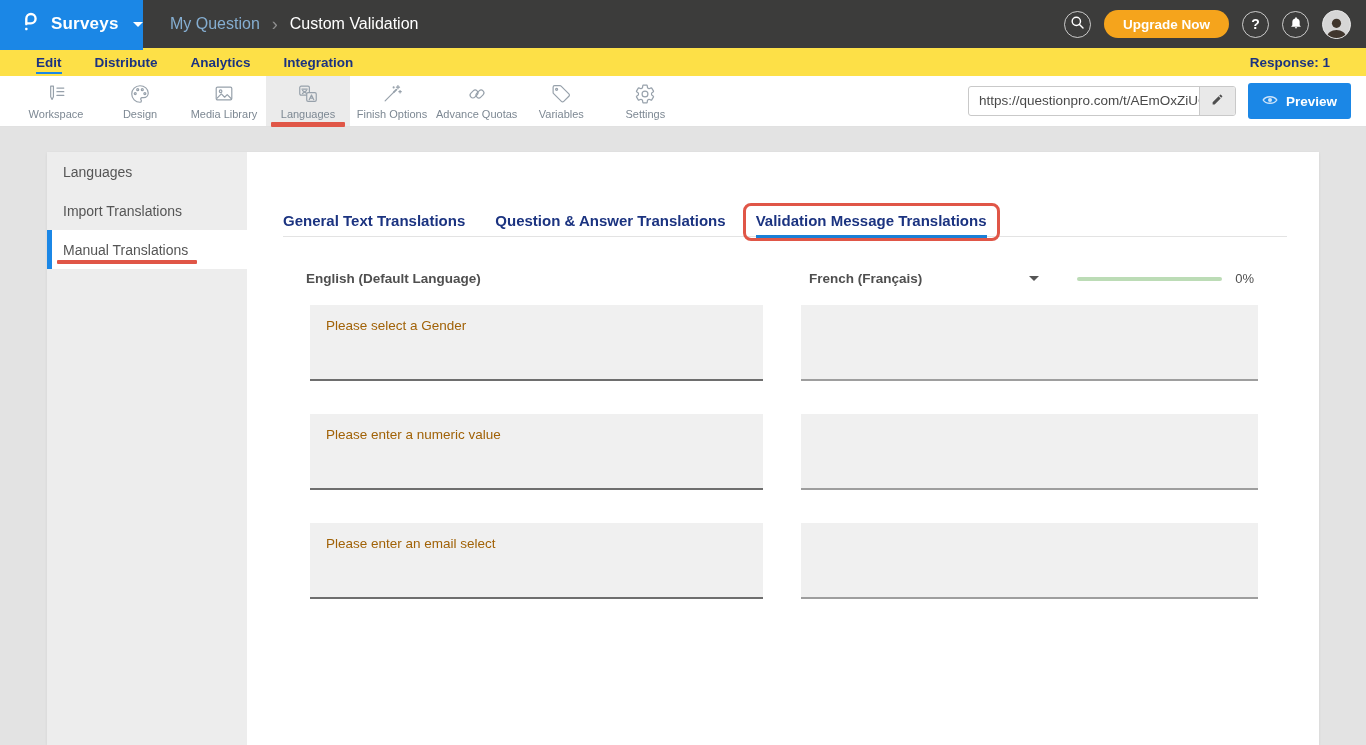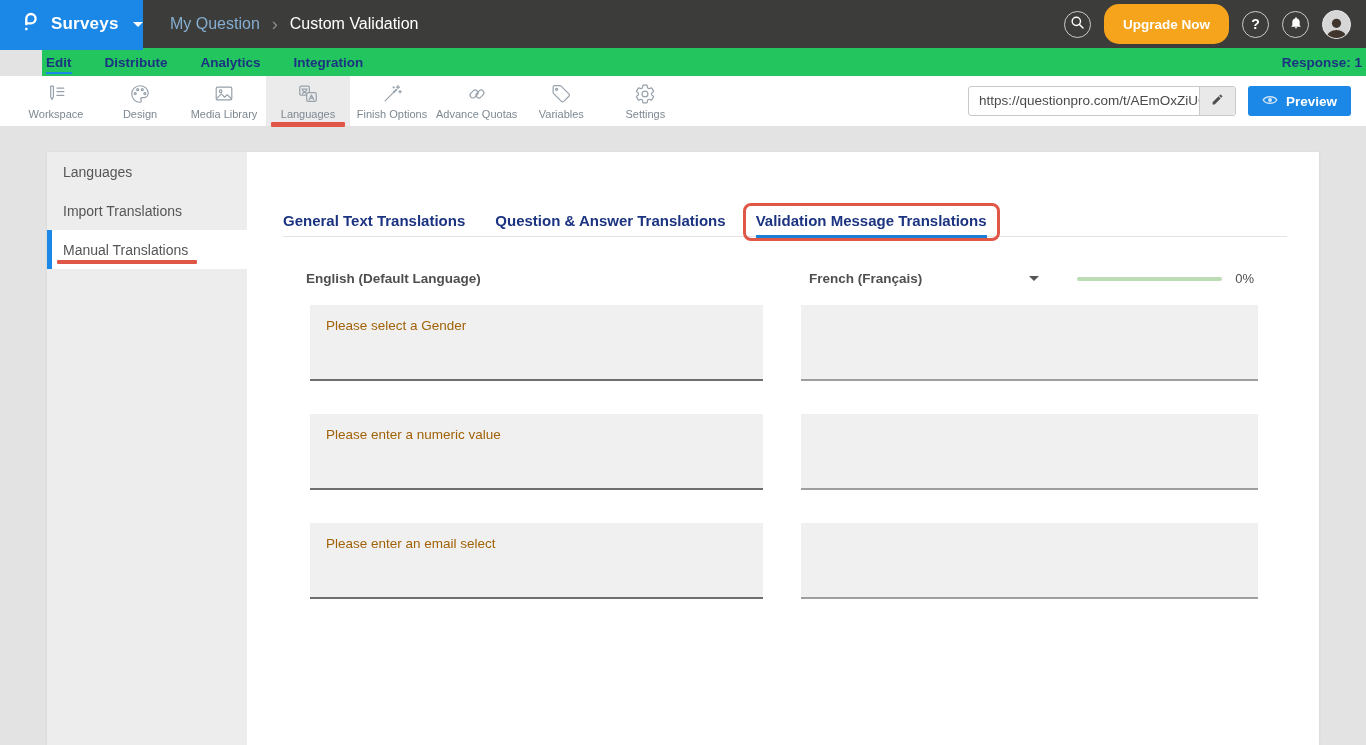--- a/index.html
+++ b/index.html
@@ -15,47 +15,47 @@
     border-top:5px solid #fff; margin-left:4px; }
   .breadcrumb { display:flex; align-items:center; gap:12px; margin-left:27px; font-size:16px; }
   .bc-parent { color:#85aed1; cursor:pointer; }
   .bc-sep { color:#8f8f8f; font-size:18px; line-height:1; }
   .bc-current { color:#fff; }
   .top-right { margin-left:auto; display:flex; align-items:center; gap:13px; padding-right:15px; }
   .circle-btn { width:27px; height:27px; border:1.5px solid rgba(255,255,255,.72); border-radius:50%;
     display:flex; align-items:center; justify-content:center; color:#fff; cursor:pointer;
     font-size:14px; font-weight:bold; }
   .upgrade-btn { background:#f5a41c; color:#fff; font-weight:bold; font-size:13.5px;
-    height:40px; padding:0 19px; border-radius:15px; display:flex; align-items:center; cursor:pointer; }
+    height:28px; padding:0 19px; border-radius:15px; display:flex; align-items:center; cursor:pointer; }
   .avatar { width:29px; height:29px; border-radius:50%; background:#d6d6d6; overflow:hidden;
     border:1.5px solid #e8e8e8; cursor:pointer; display:flex; align-items:flex-end; justify-content:center; }
 
   
-  .navrow { height:28px; background:#22c55e; display:flex; align-items:center; padding:0 4px; gap:33px;margin-left:42px; }
+  .navrow { height:28px; background:#fde047; display:flex; align-items:center; padding:0 36px; gap:33px; }
   .navtab { font-size:13.5px; font-weight:600; color:#1b3380; cursor:pointer; }
   .navtab.active span { border-bottom:2px solid #1b87e6; padding-bottom:2px; }
   .response { margin-left:auto; font-size:13.5px; font-weight:600; color:#1b3380; }
 
   
   .toolbar { height:51px; background:#fff; border-bottom:1px solid #e1e1e1; display:flex;
     align-items:stretch; padding-left:14px; }
   .tool { min-width:84px; padding:0 2px; display:flex; flex-direction:column; align-items:center;
     justify-content:center; gap:3px; cursor:pointer; position:relative; }
   .tool svg { display:block; }
   .tool-label { font-size:11px; color:#7d8893; white-space:nowrap; }
   .tool.active { background:#ebebeb; }
   .annot-bar { position:absolute; bottom:-1px; left:50%; transform:translateX(-50%);
     width:74px; height:5px; background:#e05647; border-radius:1px; }
   .tb-right { margin-left:auto; display:flex; align-items:center; gap:12px; padding-right:15px; }
   .url-box { display:flex; height:30px; border:1px solid #c9c9c9; border-radius:3px; overflow:hidden; background:#fff; }
   .url-text { width:230px; padding:0 10px; font-size:13.5px; color:#4a4a4a; line-height:28px;
     white-space:nowrap; overflow:hidden; }
   .url-edit { width:36px; background:#e9e9e9; border-left:1px solid #c9c9c9; display:flex;
     align-items:center; justify-content:center; cursor:pointer; }
-  .preview-btn { background:#1b87e6; color:#fff; height:30px; border-radius:3px; padding:0 14px;
+  .preview-btn { background:#1b87e6; color:#fff; height:36px; border-radius:3px; padding:0 14px;
     display:flex; align-items:center; gap:8px; font-size:13.5px; font-weight:600; cursor:pointer; }
 
   
   .main { position:relative; height:618px; background:#e3e3e3; }
   .card { position:absolute; left:47px; right:47px; top:25px; bottom:0; background:#fff;
     display:flex; box-shadow:0 1px 3px rgba(0,0,0,.07); }
   .side { width:200px; background:#ededed; flex-shrink:0; }
   .side-item { height:39px; display:flex; align-items:center; padding-left:16px; font-size:14px;
     color:#555; cursor:pointer; position:relative; }
   .side-item.active { background:#fff; }

